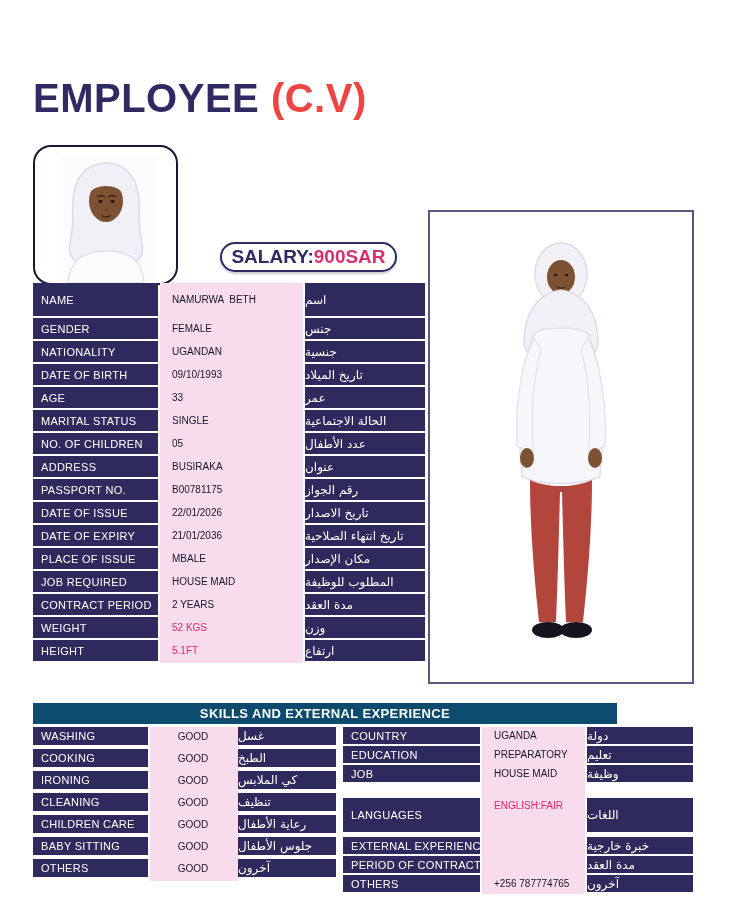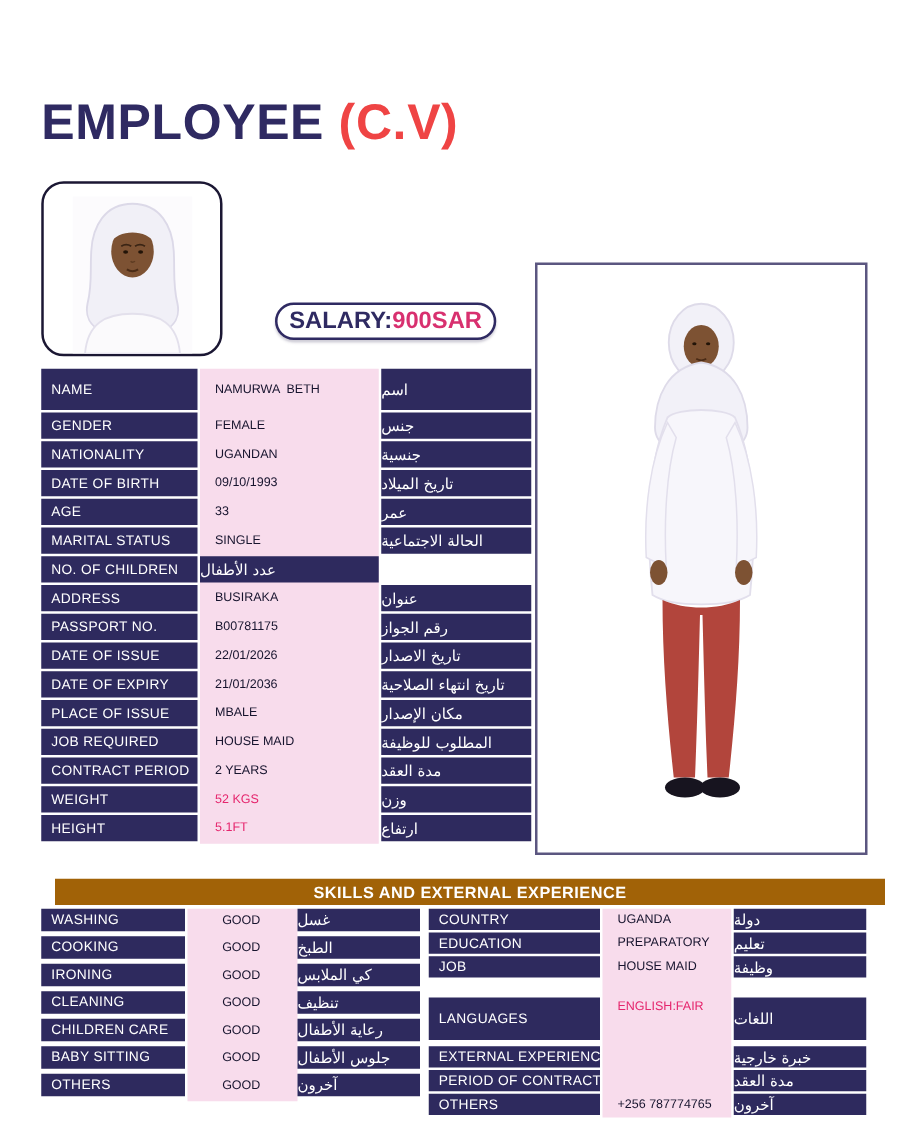--- a/index.html
+++ b/index.html
@@ -54,30 +54,30 @@
   .cell-value {
     color:#17142e; padding-left:12px; font-size:10px; white-space:pre;
   }
   .cell-value.pink { color:#e5256d; }
   .cell-arabic {
     background:#2e2a5e; color:#ffffff; justify-content:flex-end; padding-right:10px;
     font-family:"DejaVu Sans", sans-serif; font-size:12px;
   }
 
   
-  .main-tbl { left:33px; top:295px; width:392px; }
+  .main-tbl { left:33px; top:283px; width:392px; }
   .main-tbl .row { grid-template-columns:125px 143px 120px; column-gap:2px; height:21px; }
   .main-tbl .row.tall { height:33px; }
   .main-tbl .strip { left:127px; width:143px; }
 
   
   .skills-header {
-    position:absolute; left:33px; top:703px; width:664px; height:21px;
-    background:#a16207; color:#ffffff; font-weight:bold; font-size:13px;
-    display:flex; align-items:center; justify-content:center; letter-spacing:0.4px;margin-left:11px;
+    position:absolute; left:33px; top:703px; width:584px; height:21px;
+    background:#0c4a6e; color:#ffffff; font-weight:bold; font-size:13px;
+    display:flex; align-items:center; justify-content:center; letter-spacing:0.4px;
   }
 
   
   .skills-tbl { left:33px; top:727px; width:305px; }
   .skills-tbl .row { grid-template-columns:115px 88px 98px; column-gap:1px; height:18px; margin-bottom:4px; }
   .skills-tbl .strip { left:117px; width:88px; }
   .skills-tbl .cell-value { justify-content:center; padding-left:0; }
 
   
   .exp-tbl { left:343px; top:727px; width:350px; }
@@ -139,20 +139,21 @@
         <div class="cell cell-value">33</div>
         <div class="cell cell-arabic" dir="rtl">عمر</div>
       </div>
       <div class="row">
         <div class="cell cell-label">MARITAL STATUS</div>
         <div class="cell cell-value">SINGLE</div>
         <div class="cell cell-arabic" dir="rtl">الحالة الاجتماعية</div>
       </div>
       <div class="row">
         <div class="cell cell-label">NO. OF CHILDREN</div>
+        <div class="cell cell-value">05</div>
         <div class="cell cell-arabic" dir="rtl">عدد الأطفال</div>
       </div>
       <div class="row">
         <div class="cell cell-label">ADDRESS</div>
         <div class="cell cell-value">BUSIRAKA</div>
         <div class="cell cell-arabic" dir="rtl">عنوان</div>
       </div>
       <div class="row">
         <div class="cell cell-label">PASSPORT NO.</div>
         <div class="cell cell-value">B00781175</div>

